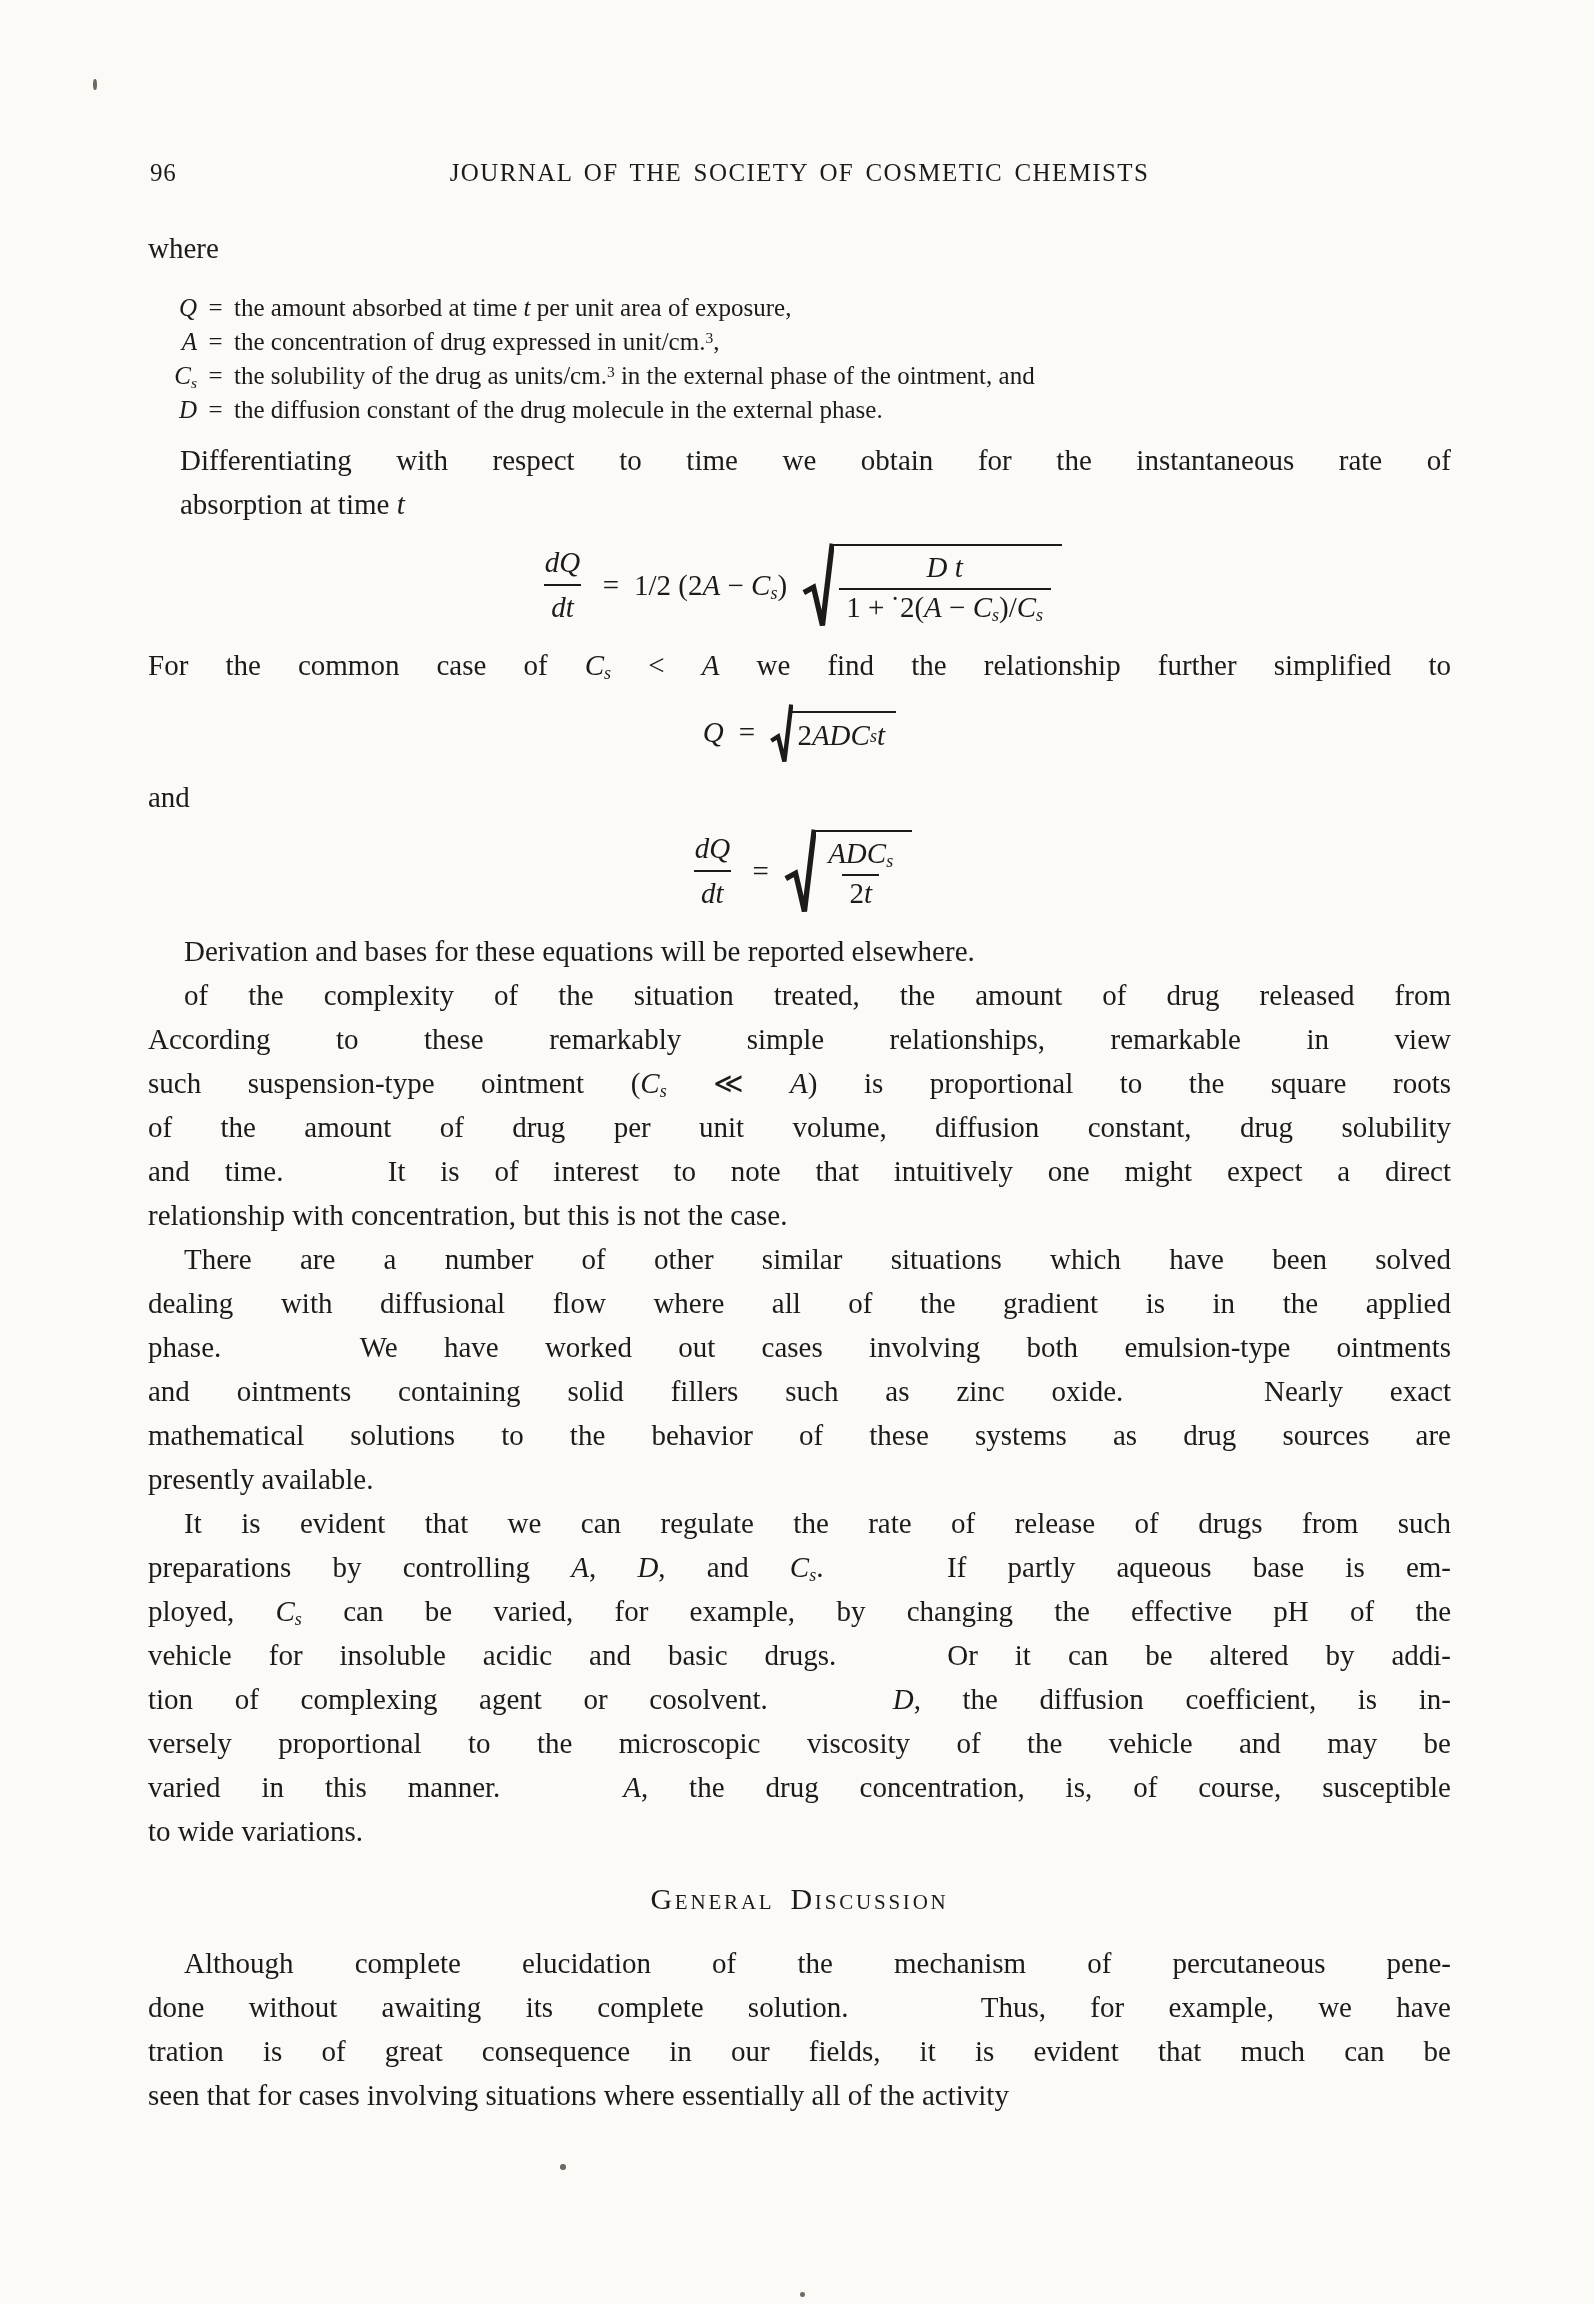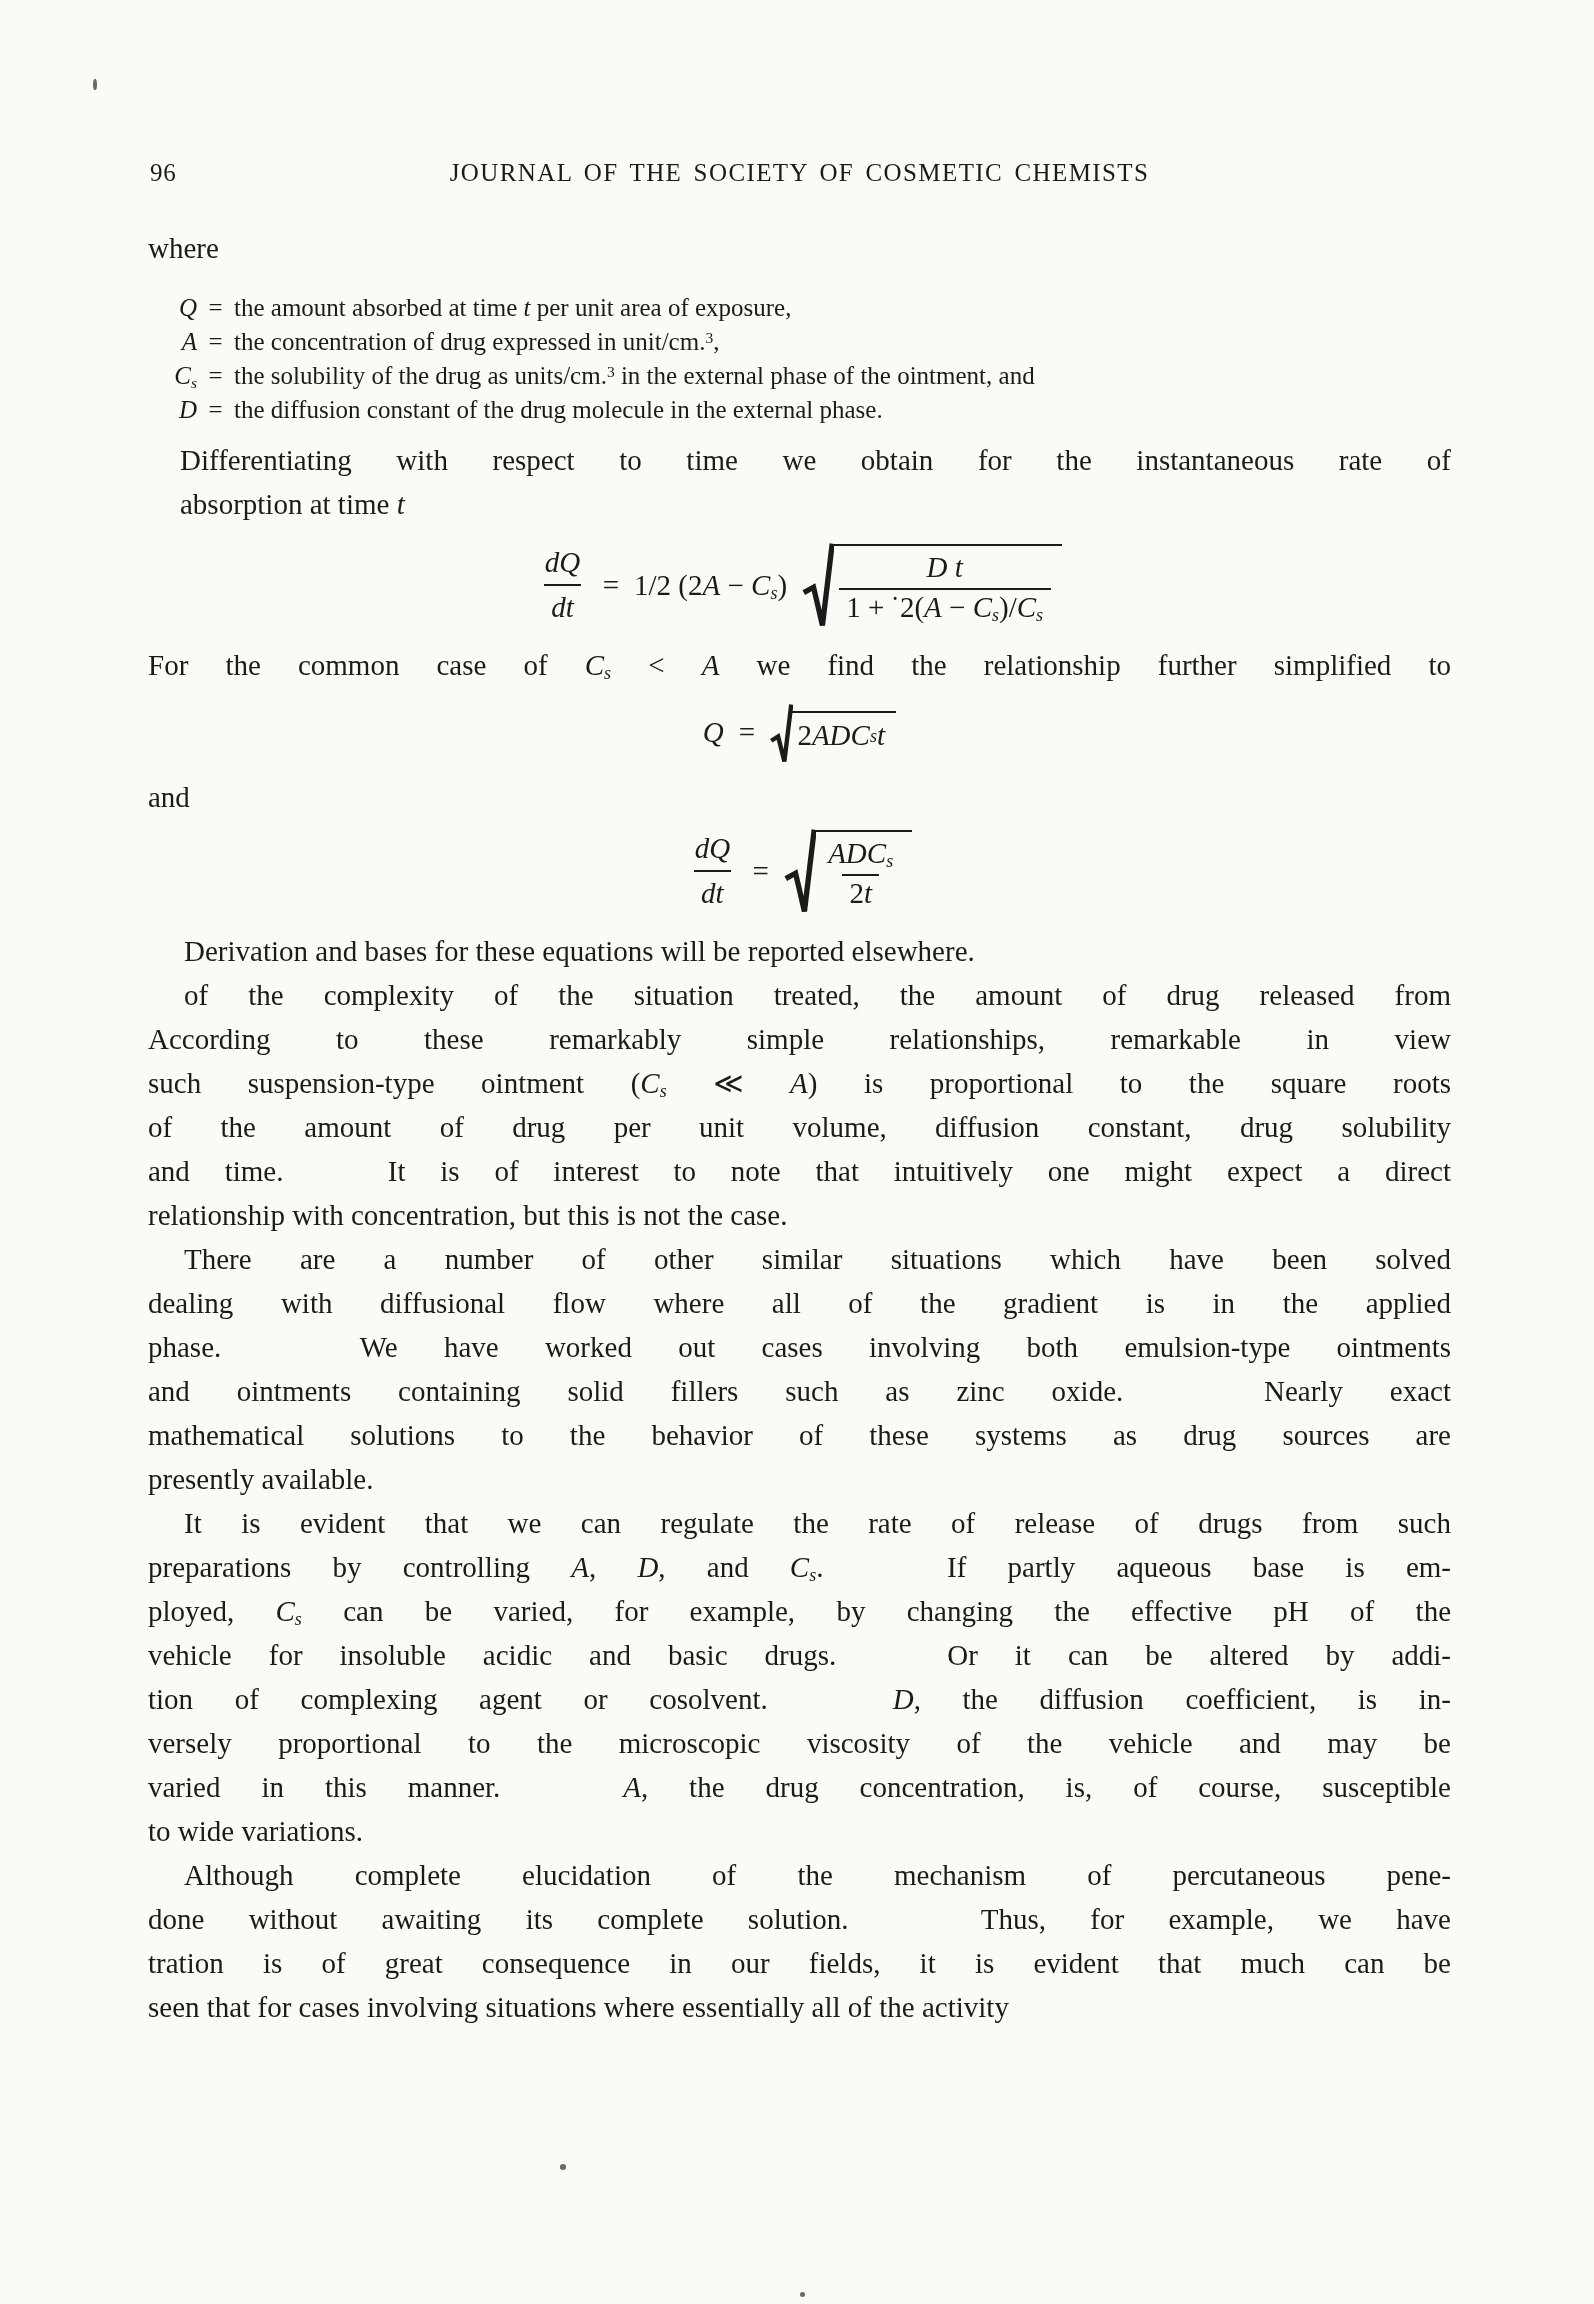--- a/index.html
+++ b/index.html
@@ -223,20 +223,21 @@
       <div class="line">It is evident that we can regulate the rate of release of drugs from such</div>
       <div class="line">preparations by controlling <i>A</i>, <i>D</i>, and <i>C</i><sub><i>s</i></sub>.&nbsp;&nbsp; If partly aqueous base is em-</div>
       <div class="line">ployed, <i>C</i><sub><i>s</i></sub> can be varied, for example, by changing the effective pH of the</div>
       <div class="line">vehicle for insoluble acidic and basic drugs.&nbsp;&nbsp; Or it can be altered by addi-</div>
       <div class="line">tion of complexing agent or cosolvent.&nbsp;&nbsp; <i>D</i>, the diffusion coefficient, is in-</div>
       <div class="line">versely proportional to the microscopic viscosity of the vehicle and may be</div>
       <div class="line">varied in this manner.&nbsp;&nbsp; <i>A</i>, the drug concentration, is, of course, susceptible</div>
       <div class="line last">to wide variations.</div>
     </div>
 
+  <h2 class="section-heading">General Discussion</h2>
 
   <div class="para indent">
       <div class="line">Although complete elucidation of the mechanism of percutaneous pene-</div>
       <div class="line">done without awaiting its complete solution.&nbsp;&nbsp; Thus, for example, we have</div>
       <div class="line">tration is of great consequence in our fields, it is evident that much can be</div>
       <div class="line last">seen that for cases involving situations where essentially all of the activity</div>
     </div>
 
   <span class="speck speck-1"></span>
   <span class="speck speck-2"></span>

